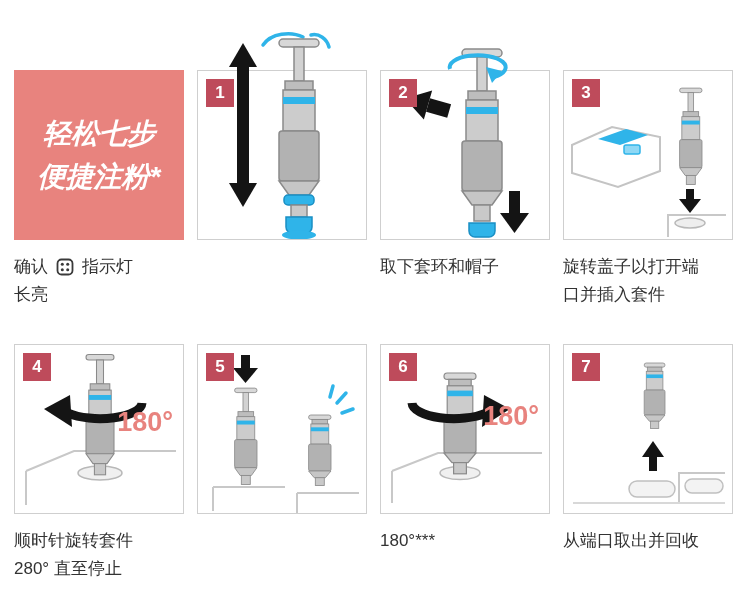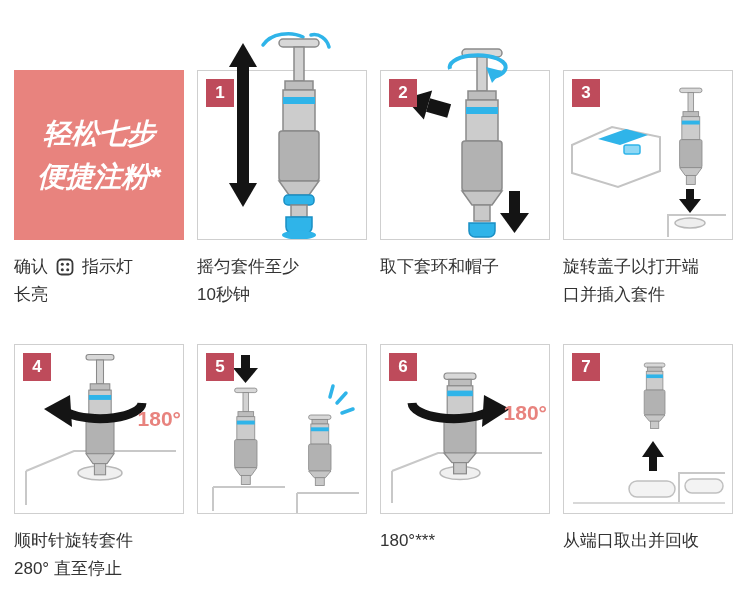--- a/index.html
+++ b/index.html
@@ -28,21 +28,21 @@
     background:#BE4B5B; color:#fff; font-size:17px; font-weight:bold;
     display:flex; align-items:center; justify-content:center; z-index:3;
   }
   .caption {
     margin-top:13px; font-size:17px; color:#333; line-height:1.62; text-align:left;
   }
   .caption .line { min-height:0; }
   .icap { display:flex; align-items:center; gap:8px; flex-wrap:wrap; }
   .illus { position:absolute; left:50%; transform:translateX(-50%); z-index:1; }
   .angle {
-    position:absolute; right:2px; font-size:21px; font-weight:bold;
+    position:absolute; right:10px; font-size:27px; font-weight:bold;
     color:#E8837E; z-index:2; letter-spacing:0;
   }
   .angle4 { top:62px; }
   .angle6 { top:56px; }
   svg { display:block; }
   .indicator-icon { display:inline-block; vertical-align:-2px; }
 </style>
 </head>
 <body>
 
@@ -117,24 +117,20 @@
           </g>
           <g fill="#141414">
             <polygon points="36,14 22,38 50,38"></polygon>
             <rect x="30" y="38" width="12" height="116"></rect>
             <polygon points="36,178 22,154 50,154"></polygon>
           </g>
           <use href="#kitFull" transform="translate(62,8)"></use>
           <ellipse cx="92" cy="206" rx="17" ry="4.5" fill="#2FB4E9"></ellipse>
         </svg>
       </div>
-      <div class="caption">
-        <div class="line">摇匀套件至少</div>
-        <div class="line">10秒钟</div>
-      </div>
     </div>
 
     <div class="cell">
       <div class="box">
         <div class="badge">2</div>
         <svg class="illus" style="top:-36px" width="150" height="204" viewBox="0 0 150 204">
           <use href="#kitOpen" transform="translate(62,12)"></use>
           <g>
             <path d="M60,34 A28,12 0 1 1 104,42" stroke="#2FB4E9" stroke-width="4" fill="none"></path>
             <polygon points="112,36 96,32 102,48" fill="#2FB4E9"></polygon>

